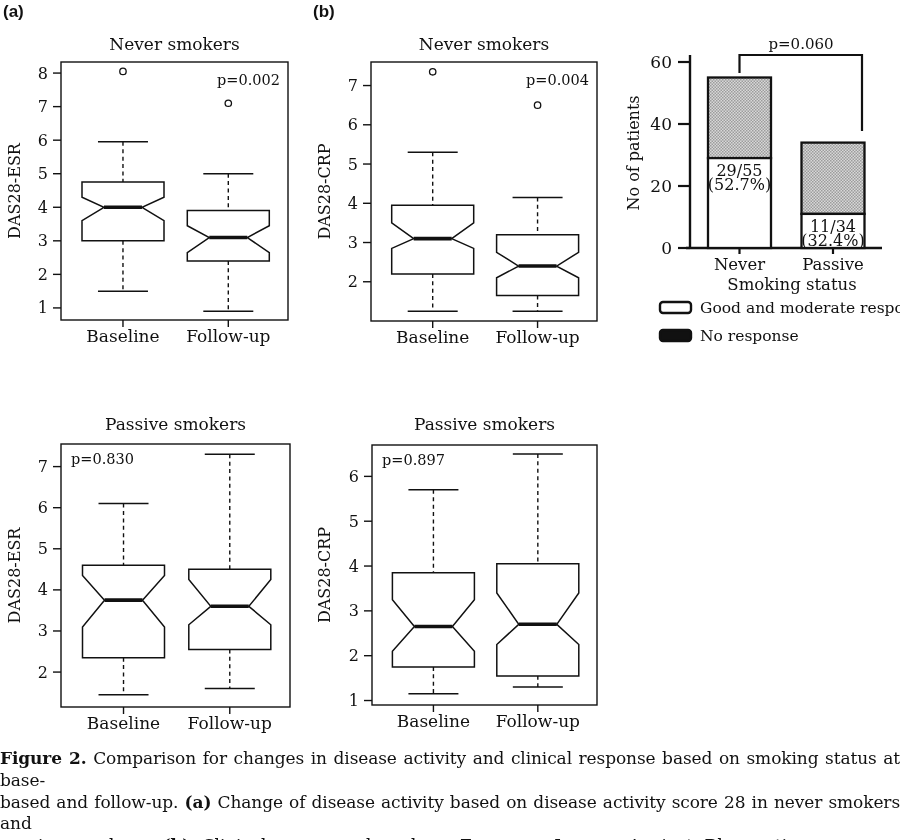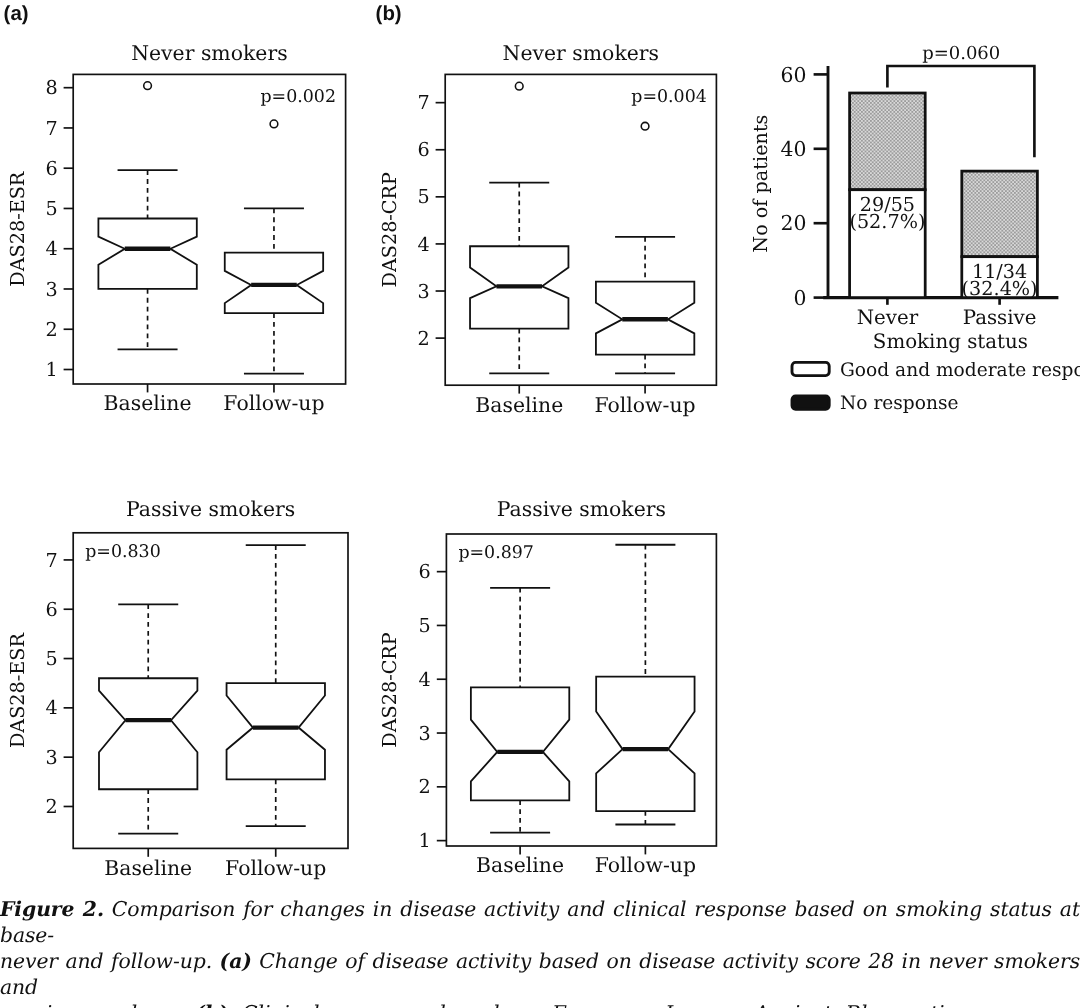--- a/index.html
+++ b/index.html
@@ -18,21 +18,21 @@
   .barxlab{font-size:16.5px;}
   .barylab{font-size:16px;}
   .barp{font-size:15px;}
   .leg{font-size:15.5px;}
   .plabel{position:absolute;font-family:"Liberation Sans",sans-serif;font-weight:bold;
           font-size:17px;color:#111;}
   #panel-label-a{left:3px;top:2px;}
   #panel-label-b{left:313px;top:2px;}
   .caption{position:absolute;left:0;right:0;top:748px;color:#111;}
   .cap-line{font-size:17px;line-height:21.8px;text-align:justify;text-align-last:justify;
-            letter-spacing:-0.1px;font-style:italic;}
+            letter-spacing:-0.1px;}
   .cap-line b{font-weight:bold;}
 </style>
 </head>
 <body>
 
 <div class="fig">
   <div class="plabel" id="panel-label-a">(a)</div>
   <div class="plabel" id="panel-label-b">(b)</div>
 
   <svg class="chart" id="chart-0" width="335" height="370" style="left:0;top:0">
@@ -238,17 +238,17 @@
         <line x1="227.825" y1="285.8620689655172" x2="227.825" y2="297.0689655172414" stroke="#111111" stroke-width="1.4" stroke-dasharray="4 3.4"></line>
         <line x1="202.825" y1="63.96551724137932" x2="252.825" y2="63.96551724137932" stroke="#111111" stroke-width="1.5"></line>
         <line x1="202.825" y1="297.0689655172414" x2="252.825" y2="297.0689655172414" stroke="#111111" stroke-width="1.5"></line>
         <polygon points="186.8,173.8 268.8,173.8 268.8,202.9 246.8,234.3 268.8,254.5 268.8,285.9 186.8,285.9 186.8,254.5 208.8,234.3 186.8,202.9" fill="#ffffff" stroke="#111111" stroke-width="1.5" stroke-linejoin="miter"></polygon>
         <line x1="208.825" y1="234.31034482758622" x2="246.825" y2="234.31034482758622" stroke="#111111" stroke-width="3.6"></line>
       </g>
     </svg>
 
   <div class="caption">
     <div class="cap-line"><b>Figure 2.</b><span> Comparison for changes in disease activity and clinical response based on smoking status at base-</span></div>
-    <div class="cap-line"><span>never and follow-up. </span><b>(a)</b><span> Change of disease activity based on disease activity score 28 in never smokers and</span></div>
+    <div class="cap-line"><span>based and follow-up. </span><b>(a)</b><span> Change of disease activity based on disease activity score 28 in never smokers and</span></div>
     <div class="cap-line"><span>passive smokers. </span><b>(b)</b><span> Clinical response based on European League Against Rheumatism response criteria.</span></div>
 
   </div>
 </div>
 
 </body></html>

